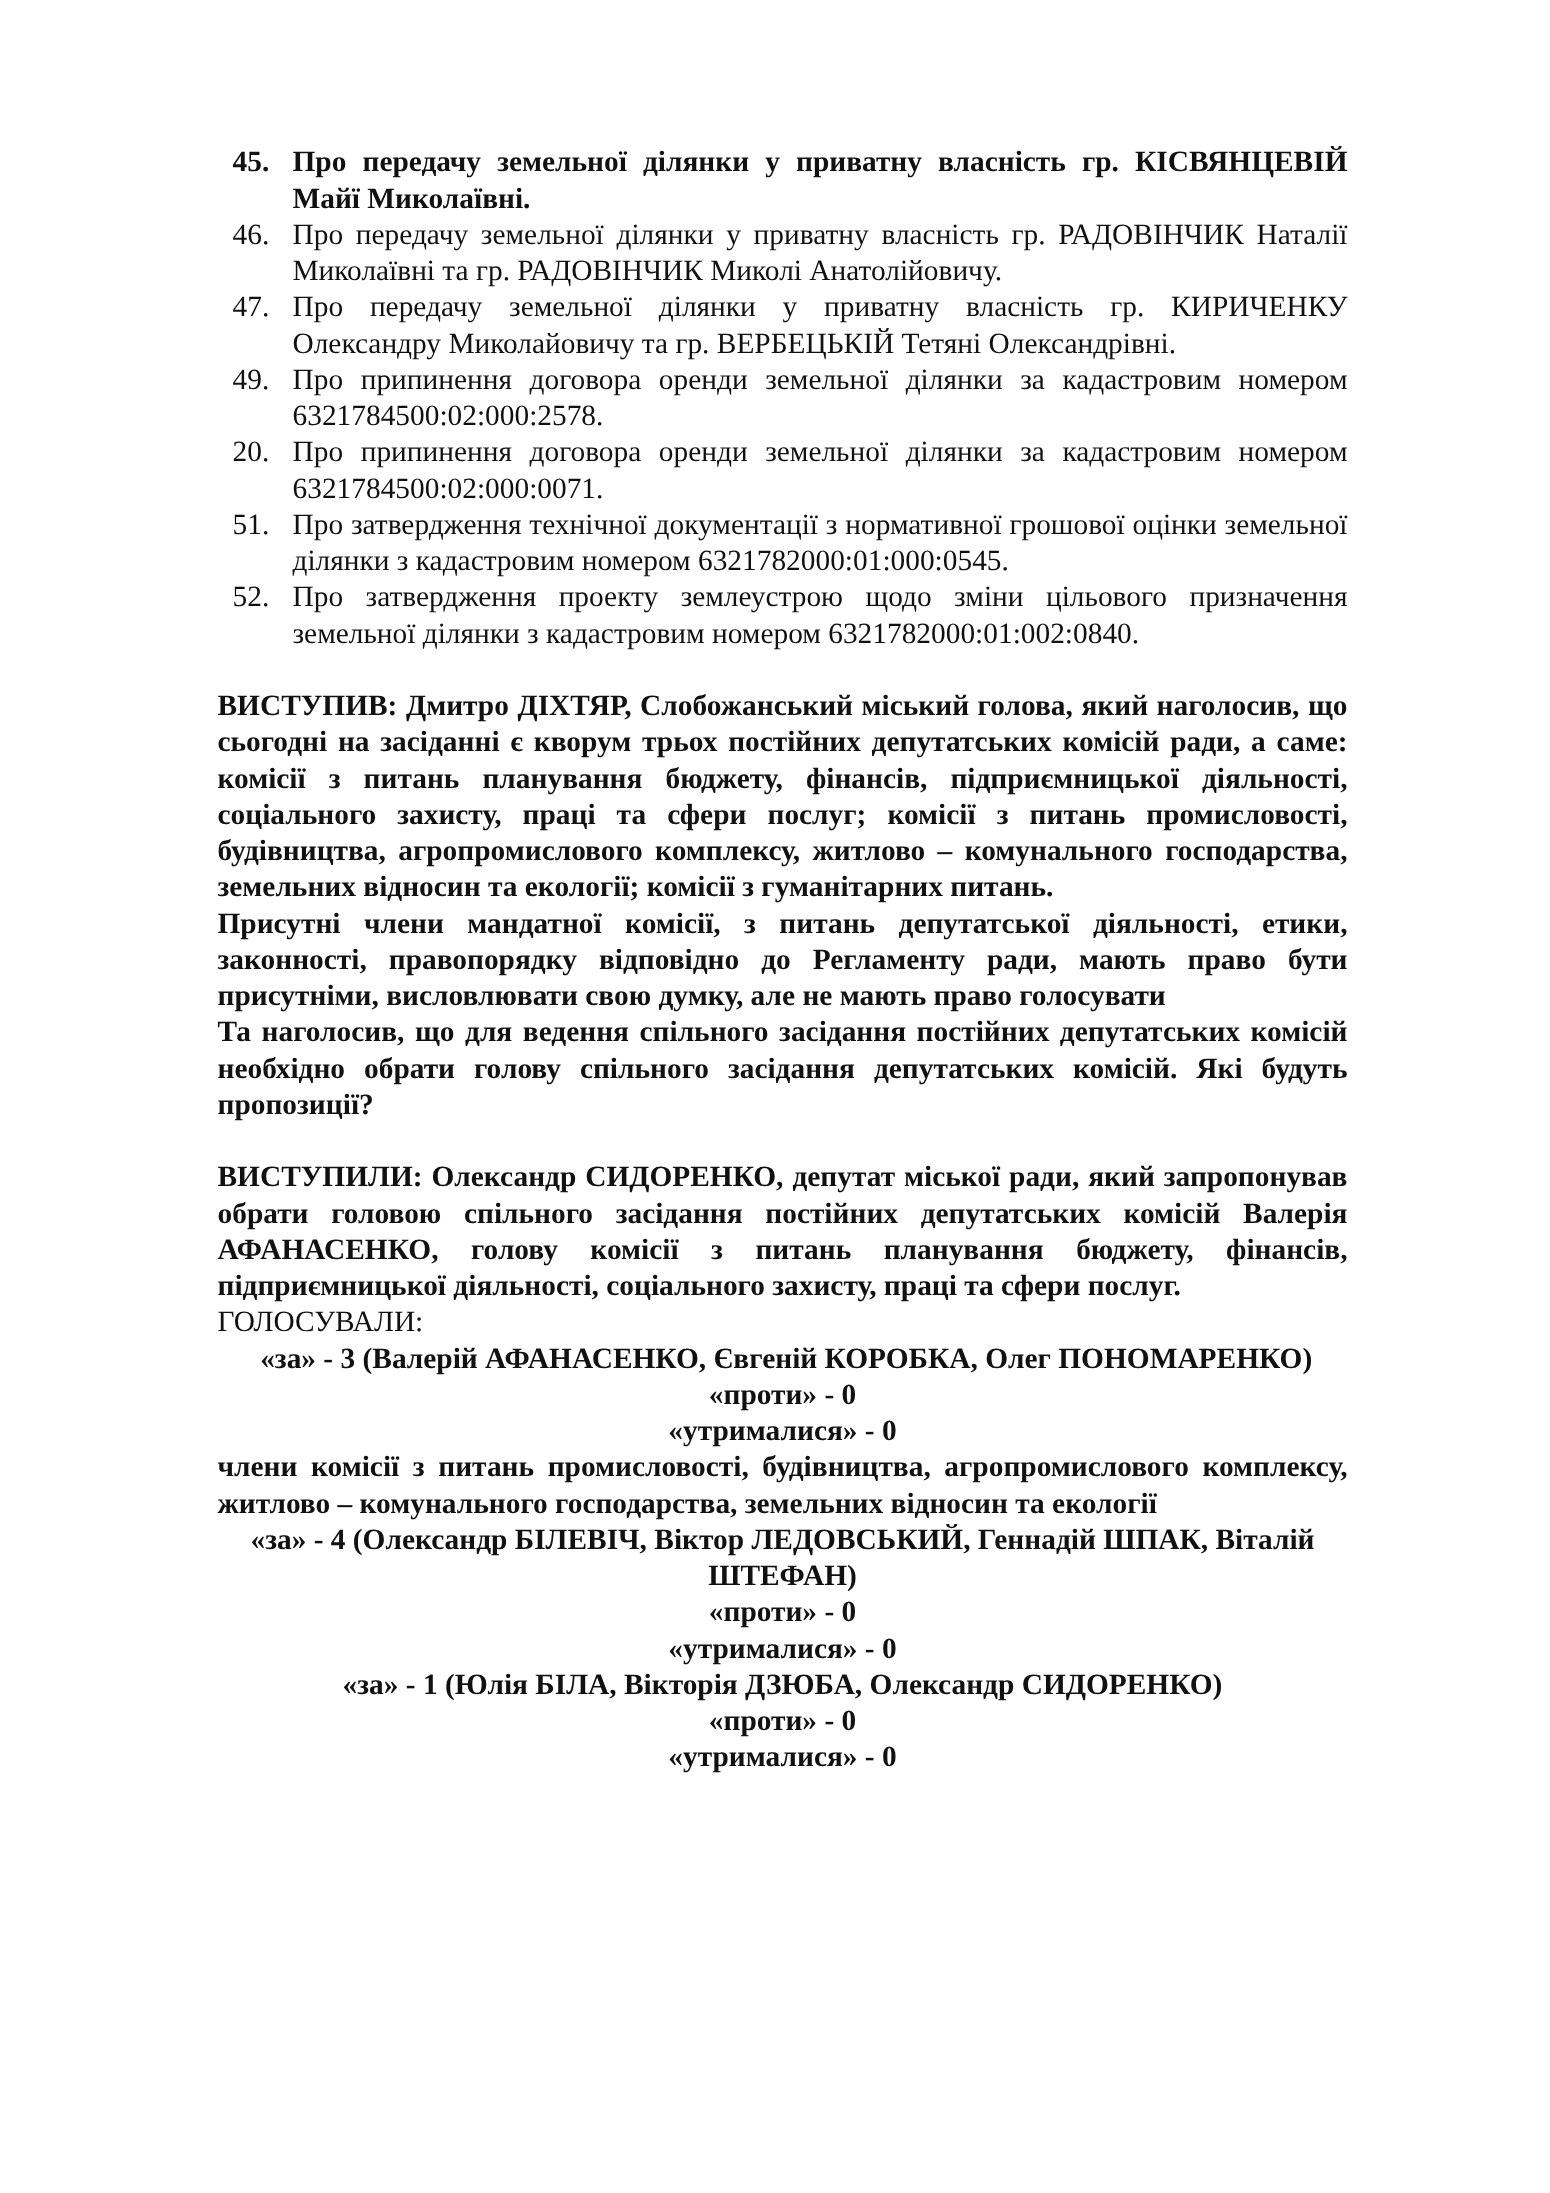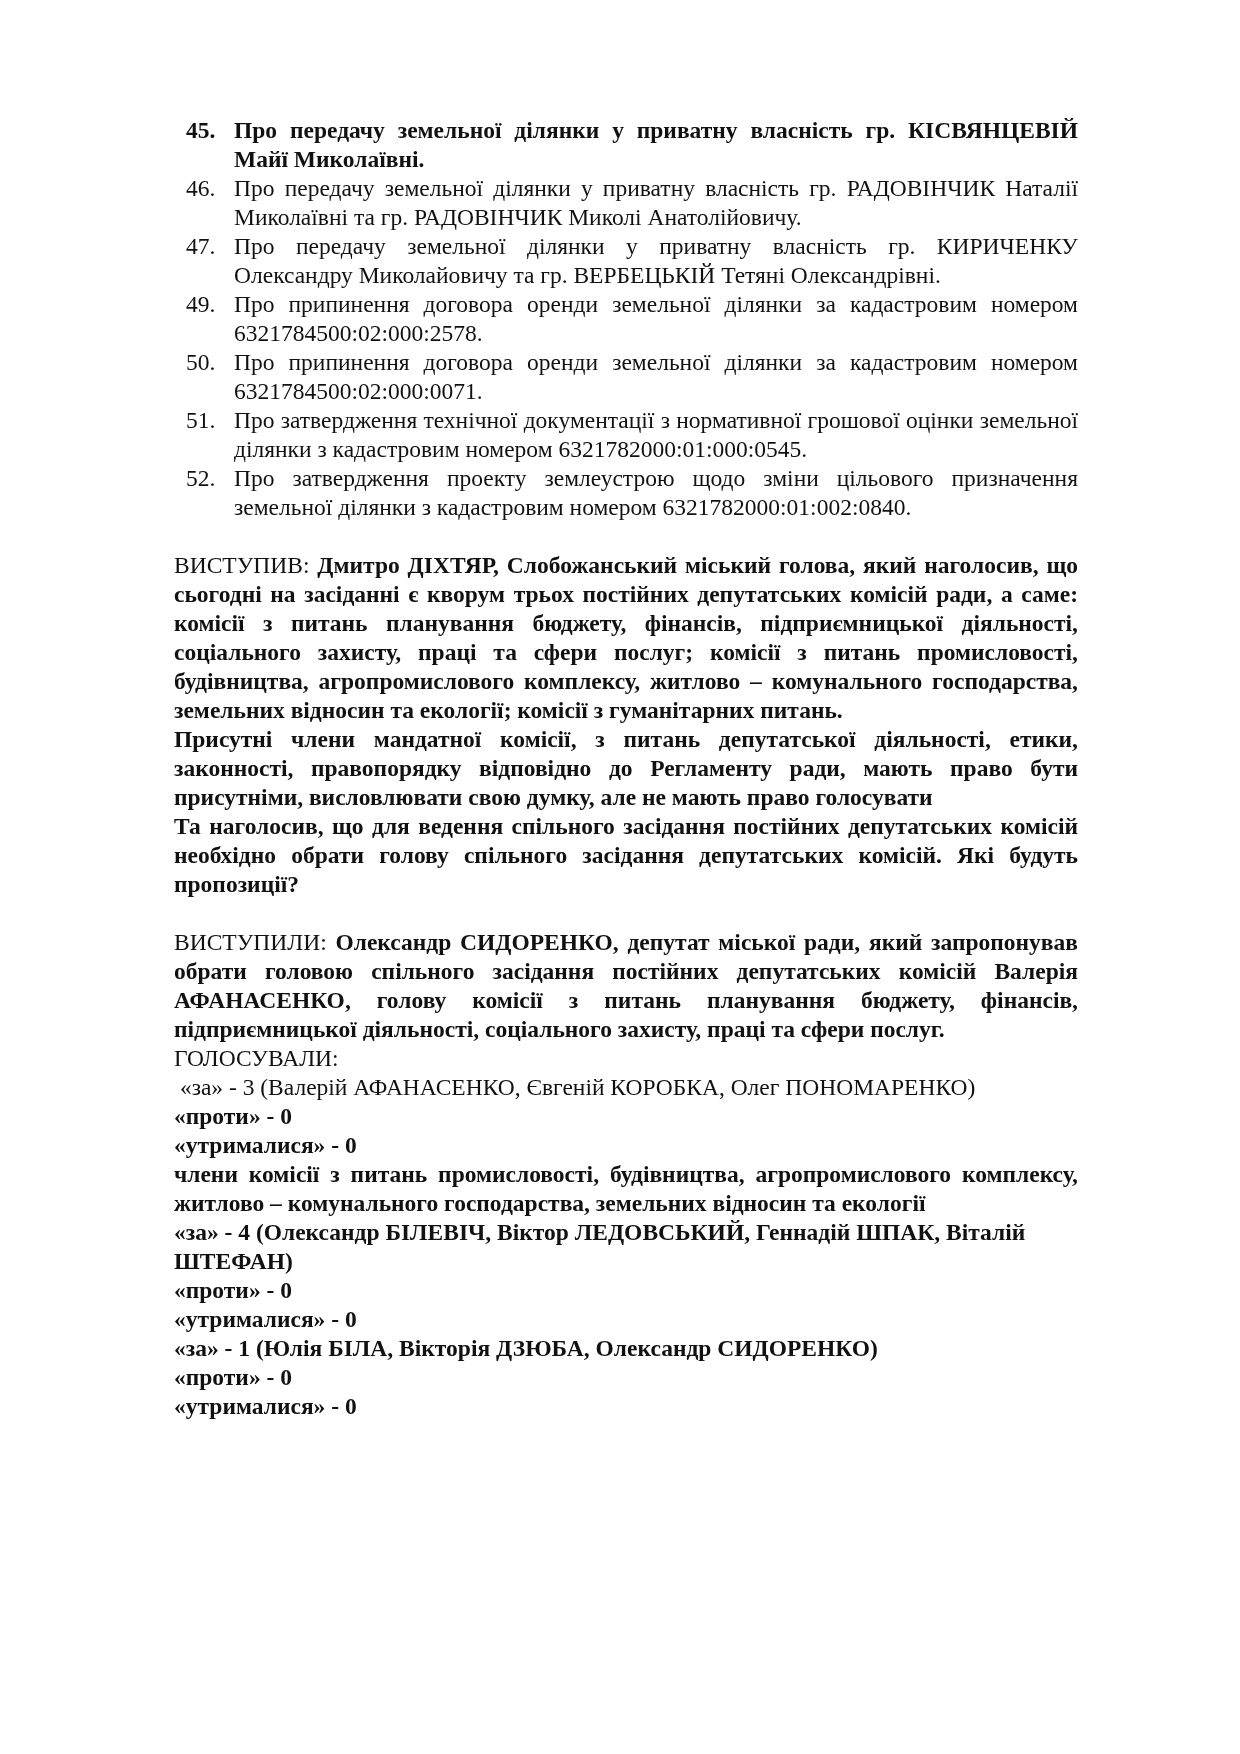--- a/index.html
+++ b/index.html
@@ -13,36 +13,36 @@
   .content { position: absolute; left: 176px; top: 116px; width: 902px; }
   ol.agenda { list-style: none; margin: 0 0 0 10px; padding: 0; }
   ol.agenda li {
     position: relative; padding-left: 48px; font-size: 23.5px; line-height: 29px;
     text-align: justify; margin-bottom: 0;
   }
   ol.agenda li .num { position: absolute; left: 0; top: 0; }
   .bold { font-weight: bold; }
   .section { margin-left: -2px; font-size: 23.5px; line-height: 29px; text-align: justify; }
   .gap { height: 29px; }
-  .line { display: block; text-align: left; }
-  .plain { font-weight: normal; margin-top: 20px; }
+  .line { display: block; text-align: center; font-weight: bold; }
+  .plain { font-weight: bold; margin-top: 20px; }
   p { margin: 0; }
 </style>
 </head>
 <body>
 
 <div class="page">
   <div class="content">
 
     <ol class="agenda">
       <li class="bold"><span class="num">45.</span><span>Про передачу земельної ділянки у приватну власність гр. КІСВЯНЦЕВІЙ Майї Миколаївні.</span></li>
       <li><span class="num">46.</span><span>Про передачу земельної ділянки у приватну власність гр. РАДОВІНЧИК Наталії Миколаївні та гр. РАДОВІНЧИК Миколі Анатолійовичу.</span></li>
       <li><span class="num">47.</span><span>Про передачу земельної ділянки у приватну власність гр. КИРИЧЕНКУ Олександру Миколайовичу та гр. ВЕРБЕЦЬКІЙ Тетяні Олександрівні.</span></li>
       <li><span class="num">49.</span><span>Про припинення договора оренди земельної ділянки за кадастровим номером 6321784500:02:000:2578.</span></li>
-      <li><span class="num">50.</span><span>Про припинення договора оренди земельної ділянки за кадастровим номером 6321784500:02:000:0071.</span></li>
+      <li><span class="num">20.</span><span>Про припинення договора оренди земельної ділянки за кадастровим номером 6321784500:02:000:0071.</span></li>
       <li><span class="num">51.</span><span>Про затвердження технічної документації з нормативної грошової оцінки земельної ділянки з кадастровим номером 6321782000:01:000:0545.</span></li>
       <li><span class="num">52.</span><span>Про затвердження проекту землеустрою щодо зміни цільового призначення земельної ділянки з кадастровим номером 6321782000:01:002:0840.</span></li>
     </ol>
 
     <div class="gap"></div>
 
     <div class="section">
       <p class="bold"><span class="plain">ВИСТУПИВ:</span><span> Дмитро ДІХТЯР, Слобожанський міський голова, який наголосив, що сьогодні на засіданні є кворум трьох постійних депутатських комісій ради, а саме: комісії з питань планування бюджету, фінансів, підприємницької діяльності, соціального захисту, праці та сфери послуг; комісії з питань промисловості, будівництва, агропромислового комплексу, житлово – комунального господарства, земельних відносин та екології; комісії з гуманітарних питань.</span></p>
       <p class="bold">Присутні члени мандатної комісії, з питань депутатської діяльності, етики, законності, правопорядку відповідно до Регламенту ради, мають право бути присутніми, висловлювати свою думку, але не мають право голосувати</p>
       <p class="bold">Та наголосив, що  для ведення спільного засідання постійних депутатських комісій необхідно обрати голову спільного засідання депутатських комісій. Які будуть пропозиції?</p>

